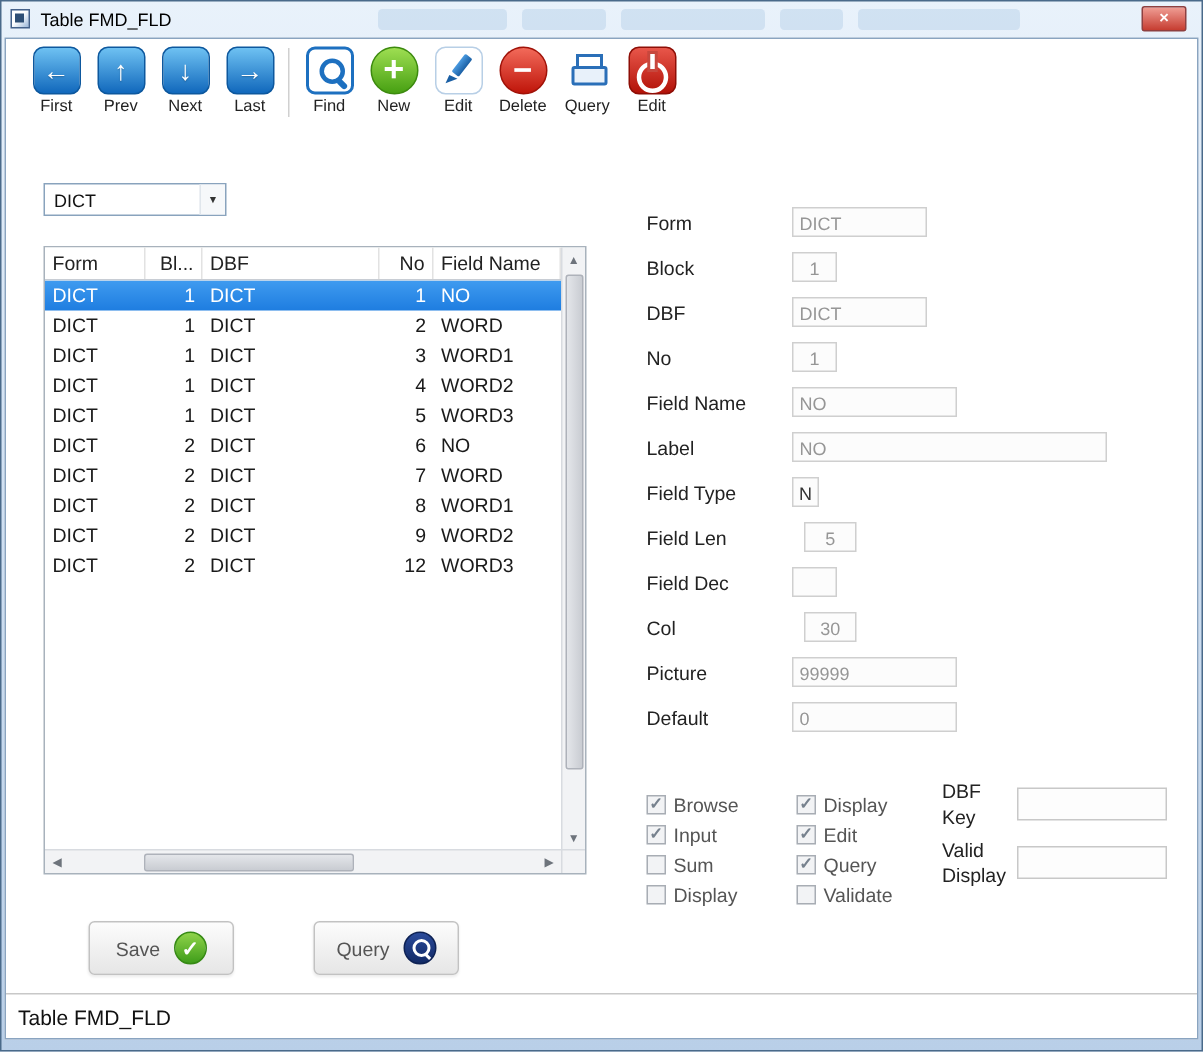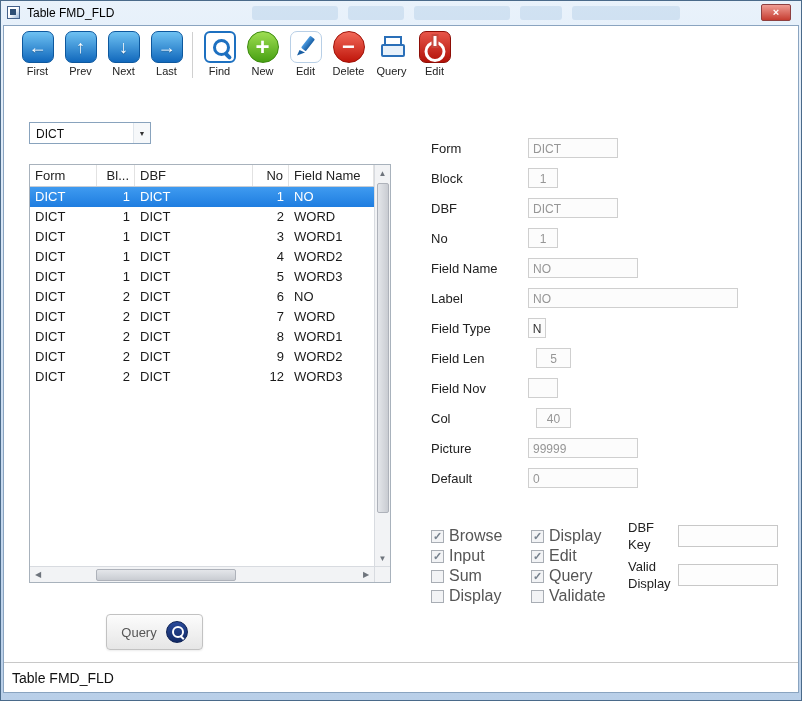--- a/index.html
+++ b/index.html
@@ -99,21 +99,21 @@
     padding:3px 4px 0; white-space:nowrap; overflow:hidden; flex:none; }
   .dinput.center { text-align:center; padding-left:0; padding-right:0; }
   .dinput.dark { color:#333; }
 
   
   .flags-col { position:absolute; top:500px; width:100px; }
   .flags1 { left:427px; } .flags2 { left:527px; }
   .cbrow { height:20px; display:flex; align-items:center; gap:5px; cursor:pointer; }
   .cbox { width:13px; height:13px; border:1px solid #a8adb4; background:#f2f3f5; font-size:11px; line-height:11px;
     color:#77828e; text-align:center; font-weight:bold; flex:none; }
-  .cblabel { font-size:16px; color:#555; }
+  .cblabel { font-size:13px; color:#555; }
 
   
   .side-fields { position:absolute; left:624px; top:493px; width:160px; }
   .sfrow { display:flex; align-items:center; margin-bottom:5px; }
   .sflabels { width:50px; font-size:13px; color:#222; line-height:17px; flex:none; }
   .sfinput { width:100px; height:22px; border:1px solid #c8c8c8; background:#fdfdfd; font-size:12px; color:#888;
     padding:4px 4px 0; flex:none; }
 
   
   .action-buttons { position:absolute; left:55px; top:588px; display:flex; gap:6px; }
@@ -320,26 +320,26 @@
       </div>
       <div class="drow">
         <span class="dlabel">Field Type</span>
         <span class="dinput center dark" style="width: 18px;">N</span>
       </div>
       <div class="drow">
         <span class="dlabel">Field Len</span>
         <span class="dinput center" style="width: 35px; margin-left: 8px;">5</span>
       </div>
       <div class="drow">
-        <span class="dlabel">Field Nov</span>
+        <span class="dlabel">Field Dec</span>
         <span class="dinput center" style="width: 30px;"></span>
       </div>
       <div class="drow">
         <span class="dlabel">Col</span>
-        <span class="dinput center" style="width: 35px; margin-left: 8px;">40</span>
+        <span class="dinput center" style="width: 35px; margin-left: 8px;">30</span>
       </div>
       <div class="drow">
         <span class="dlabel">Picture</span>
         <span class="dinput" style="width: 110px;">99999</span>
       </div>
       <div class="drow">
         <span class="dlabel">Default</span>
         <span class="dinput" style="width: 110px;">0</span>
       </div>
     </div>
@@ -392,20 +392,24 @@
       <div class="sfrow">
         <div class="sflabels">
           <div>Valid</div>
           <div>Display</div>
         </div>
         <span class="sfinput"></span>
       </div>
     </div>
 
   <div class="action-buttons">
+      <div class="abtn ab-save-btn">
+        <span class="ablabel">Save</span>
+        <span class="abicon ab-save"></span>
+      </div>
       <div class="abtn ab-query-btn">
         <span class="ablabel">Query</span>
         <span class="abicon ab-query"></span>
       </div>
     </div>
 
   <div class="statusbar">
     <span>Table FMD_FLD</span>
   </div>
 </div>

